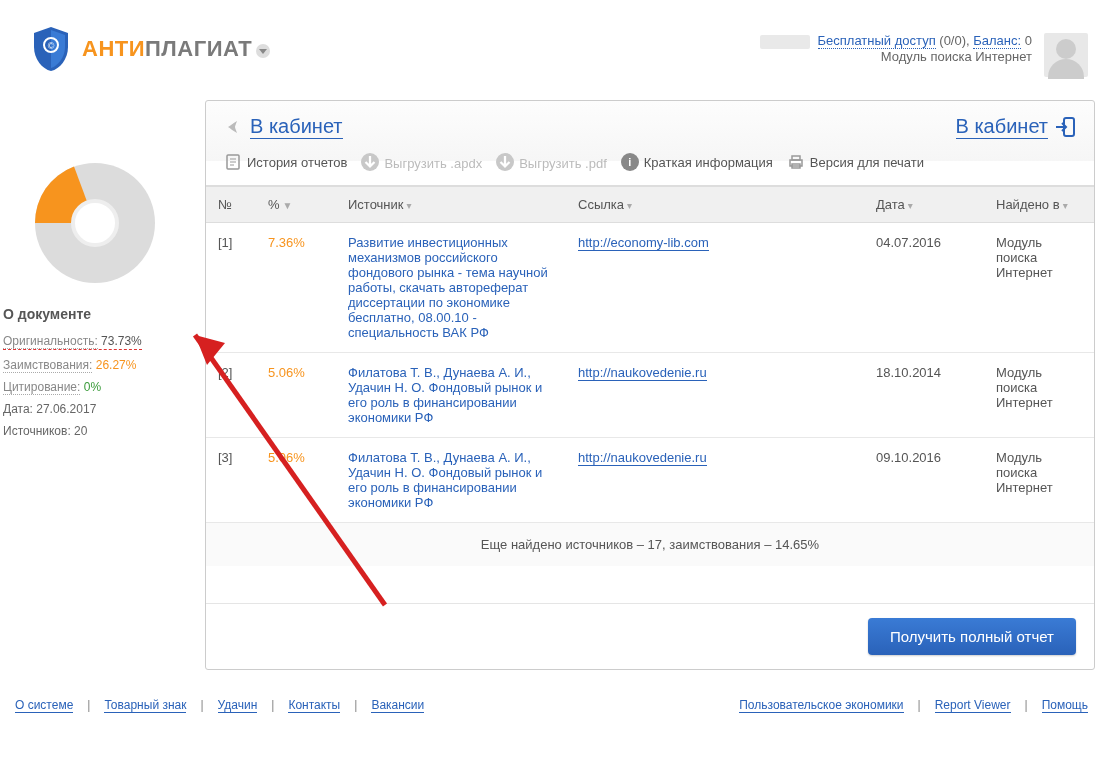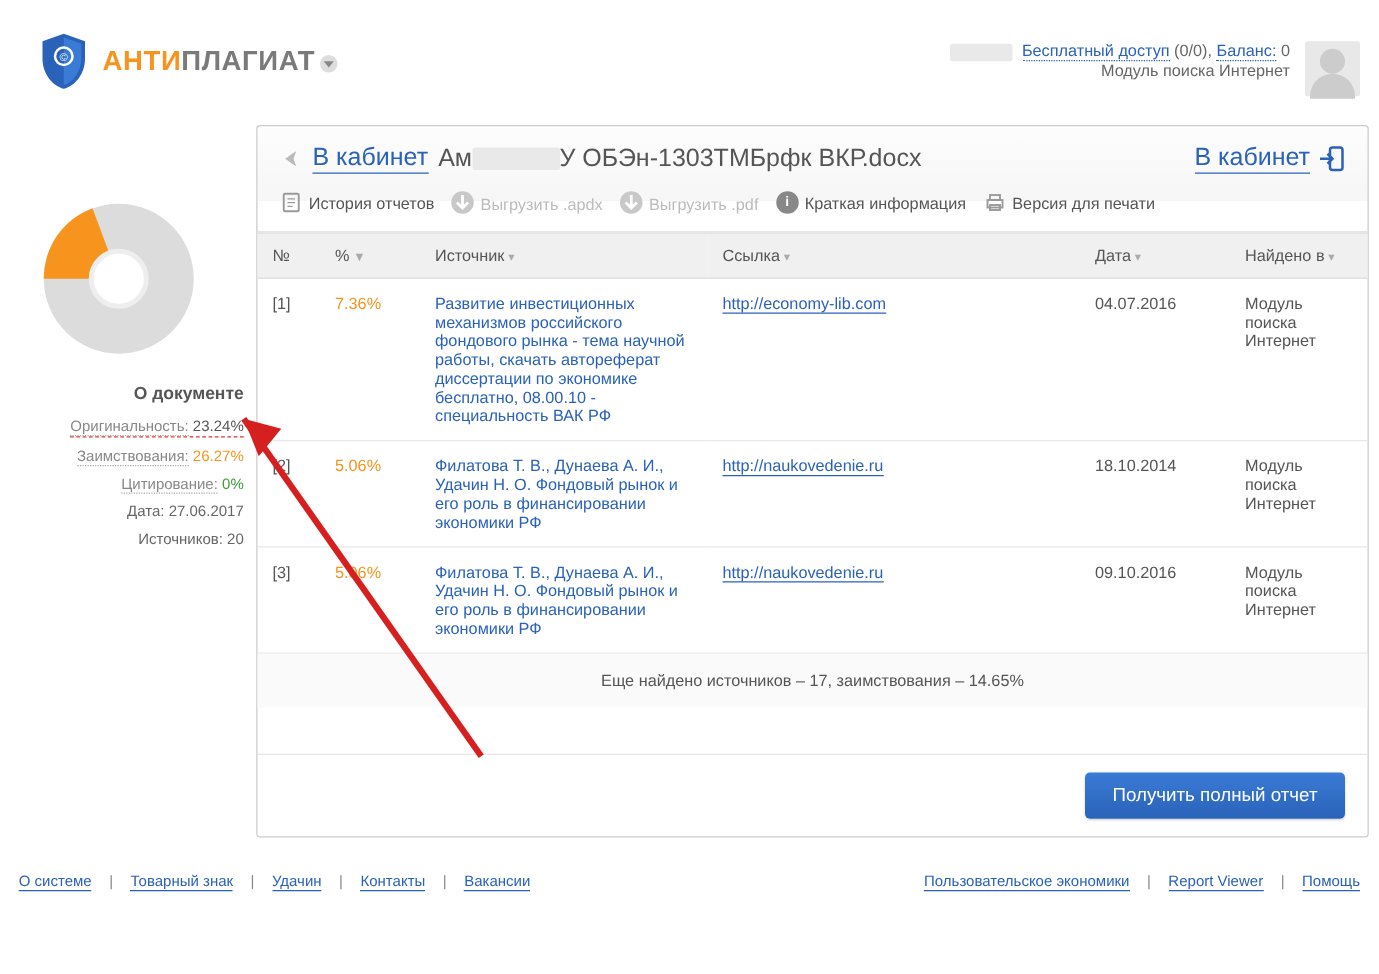--- a/index.html
+++ b/index.html
@@ -19,21 +19,21 @@
 .header-right-text { margin-right: 12px; }
 .header-right a { color: #2a62b9; text-decoration: none; border-bottom: 1px dotted #2a62b9; }
 .avatar { width: 44px; height: 44px; background: #e8e8e8; border-radius: 2px; display:inline-block; position:relative; }
 .avatar::before { content:""; position:absolute; width:20px; height:20px; background:#ccc; border-radius:50%; left:12px; top:6px; }
 .avatar::after { content:""; position:absolute; width:36px; height:20px; background:#ccc; border-radius:18px 18px 0 0; left:4px; top:26px; }
 .avatar-caret { width:0; height:0; border-left:7px solid transparent; border-right:7px solid transparent; border-top:8px solid #999; position:absolute; right:14px; top:80px; }
 .redact-box { display:inline-block; width:50px; height:14px; background:#e9e9e9; border-radius:2px; vertical-align:middle; margin-right:4px;}
 
 .main { display: flex; padding: 10px 8px 20px 0; gap: 10px; position:relative; }
 
-.sidebar { width: 195px; padding-left: 3px; padding-top: 18px; font-size: 12px; color: #666; text-align: right; }
+.sidebar { width: 195px; padding-left: 3px; padding-top: 18px; font-size: 12px; color: #666; }
 .donut-wrap { width: 170px; height: 170px; position: relative; margin-bottom: 18px; }
 .donut-svg { width:100%; height:100%; }
 .sidebar h3 { font-size: 14px; font-weight: bold; color: #555; margin-bottom: 12px; }
 .stat-row { margin-bottom: 8px; font-size: 12px; }
 .stat-label { color: #888; border-bottom: 1px dotted #aaa; }
 .stat-orig { color: #555; }
 .stat-borrow { color: #f7941e; }
 .stat-cite { color: #3a9b3a; }
 .dash-red { border-bottom: 1px dashed #d33; display:inline-block; padding-bottom:1px;}
 
@@ -122,21 +122,21 @@
         <svg class="donut-svg" viewBox="0 0 170 170">
           <circle cx="92" cy="105" r="60" fill="#dcdcdc"></circle>
           <path d="M92 105 L32 105 A60 60 0 0 1 71 48.5 Z" fill="#f7941e"></path>
           <circle cx="92" cy="105" r="22" fill="#fff"></circle>
           <circle cx="92" cy="105" r="22" fill="none" stroke="#eee" stroke-width="4"></circle>
         </svg>
       </div>
       <h3>О документе</h3>
       <div class="stat-row dash-red">
         <span class="stat-label">Оригинальность:</span>
-        <span class="stat-orig">23.24%</span>
+        <span class="stat-orig">73.73%</span>
       </div>
       <div class="stat-row">
         <span class="stat-label">Заимствования:</span>
         <span class="stat-borrow">26.27%</span>
       </div>
       <div class="stat-row">
         <span class="stat-label">Цитирование:</span>
         <span class="stat-cite">0%</span>
       </div>
       <div class="stat-row">
@@ -150,23 +150,20 @@
     </div>
 
     <div class="content">
       <div class="crumb-bar">
         <span class="back-icon">
           <svg viewBox="0 0 20 20">
               <path d="M13 4 C9 6 6 9 4 10 C6 11 9 14 13 16 C12 13 11 11 11 10 C11 9 12 7 13 4 Z" fill="#bbb"></path>
             </svg>
         </span>
         <a href="#">В кабинет</a>
-        <span class="crumb-title">
-          <span>Ам</span><span class="redact-inline"></span><span>У ОБЭн-1303ТМБрфк ВКР.docx</span>
-        </span>
         <span class="right-link">
           <a href="#">В кабинет</a>
           <span class="login-icon">
             <svg viewBox="0 0 22 22">
                 <rect x="10" y="2" width="10" height="18" rx="2" fill="none" stroke="#2a62b9" stroke-width="2"></rect>
                 <path d="M2 11 H12 M8 7 L12 11 L8 15" fill="none" stroke="#2a62b9" stroke-width="2"></path>
               </svg>
           </span>
         </span>
       </div>

